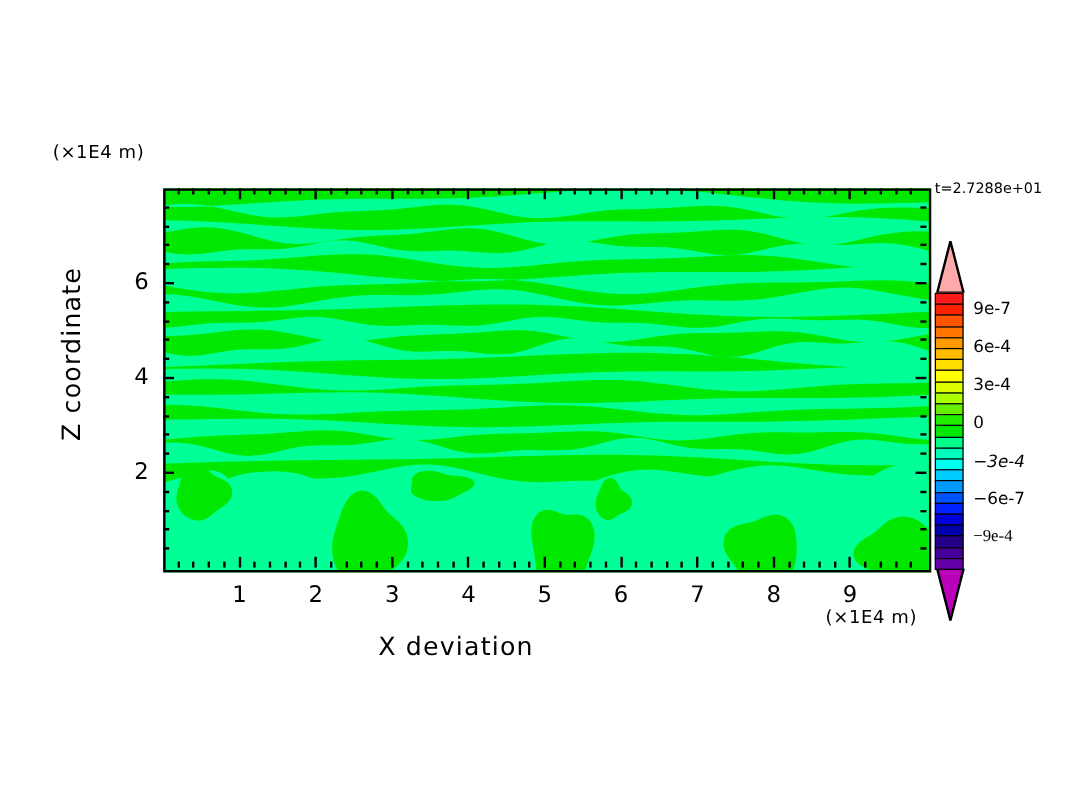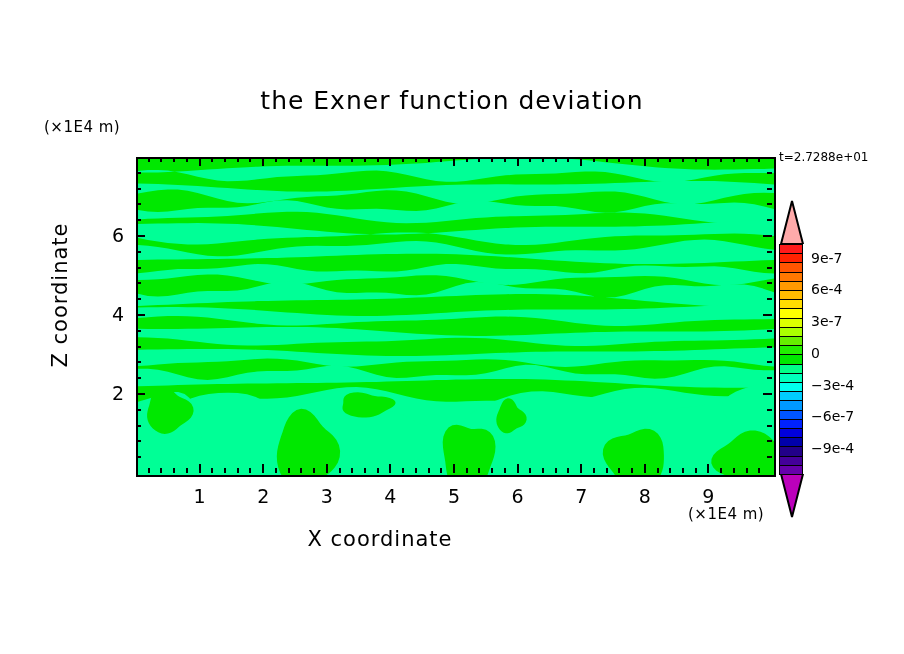--- a/index.html
+++ b/index.html
@@ -70,27 +70,26 @@
   .cb-label{
     position:absolute;left:32px;font-size:14px;color:#000;
     white-space:nowrap;margin-top:-9px;letter-spacing:0px;
   }
 </style>
 </head>
 <body>
 
 <div class="plot-root">
 
-  <div class="chart-title">the Exner function deviation</div>
 
   <div class="unit-top-left">(×1E4 m)</div>
   <div class="unit-bottom-right">(×1E4 m)</div>
   <div class="time-label">t=2.7288e+01</div>
 
-  <div class="x-axis-title">X coordinate</div>
+  <div class="x-axis-title">X deviation</div>
   <div class="y-axis-title">Z coordinate</div>
 
   <div class="plot-frame">
     <svg class="field-svg" viewBox="0 0 636 316" preserveAspectRatio="none">
       <rect x="0" y="0" width="636" height="316" fill="#00e800"></rect>
       <g id="bands" fill="#00ff96">
           <path d="M0.0,13.6L9.9,13.6L19.9,13.4L29.8,13.0L39.8,12.5L49.7,11.9L59.6,11.3L69.6,10.6L79.5,10.0L89.4,9.3L99.4,8.7L109.3,8.2L119.3,7.7L129.2,7.3L139.1,7.0L149.1,6.8L159.0,6.7L168.9,6.7L178.9,6.7L188.8,6.7L198.8,6.7L208.7,6.7L218.6,6.7L228.6,6.5L238.5,6.3L248.4,6.0L258.4,5.6L268.3,5.1L278.3,4.6L288.2,3.9L298.1,3.1L308.1,2.3L318.0,1.6L327.9,0.8L337.9,0.0L347.8,-0.6L357.8,-1.2L367.7,-1.6L377.6,-1.8L387.6,-1.9L397.5,-1.8L407.4,-1.6L417.4,-1.1L427.3,-0.5L437.3,0.3L447.2,1.1L457.1,2.1L467.1,3.2L477.0,4.2L486.9,5.3L496.9,6.3L506.8,7.3L516.8,8.2L526.7,8.9L536.6,9.5L546.6,10.0L556.5,10.4L566.4,10.6L576.4,10.7L586.3,10.6L596.3,10.5L606.2,10.3L616.1,10.1L626.1,9.9L636.0,9.6L636.0,14.1L626.1,14.1L616.1,14.0L606.2,14.0L596.3,14.4L586.3,15.3L576.4,16.7L566.4,18.5L556.5,20.5L546.6,22.1L536.6,23.1L526.7,23.2L516.8,22.3L506.8,20.7L496.9,18.5L486.9,16.3L477.0,14.4L467.1,13.1L457.1,12.5L447.2,12.5L437.3,13.0L427.3,13.7L417.4,14.4L407.4,14.8L397.5,15.1L387.6,15.3L377.6,15.6L367.7,16.3L357.8,17.4L347.8,18.9L337.9,20.5L327.9,21.9L318.0,22.7L308.1,22.8L298.1,22.0L288.2,20.3L278.3,18.1L268.3,15.8L258.4,13.7L248.4,12.2L238.5,11.6L228.6,11.7L218.6,12.4L208.7,13.5L198.8,14.6L188.8,15.6L178.9,16.2L168.9,16.6L159.0,17.0L149.1,17.4L139.1,18.1L129.2,19.2L119.3,20.3L109.3,21.4L99.4,22.1L89.4,22.2L79.5,21.4L69.6,19.8L59.6,17.7L49.7,15.3L39.8,13.2L29.8,11.6L19.9,10.9L9.9,11.1L0.0,12.0Z"></path>
           <path d="M0.0,24.6L9.9,24.8L19.9,25.0L29.8,25.4L39.8,25.9L49.7,26.4L59.6,27.0L69.6,27.7L79.5,28.4L89.4,29.1L99.4,29.8L109.3,30.5L119.3,31.1L129.2,31.6L139.1,32.1L149.1,32.4L159.0,32.6L168.9,32.7L178.9,32.6L188.8,32.4L198.8,32.1L208.7,31.7L218.6,31.2L228.6,30.6L238.5,30.0L248.4,29.4L258.4,28.7L268.3,28.1L278.3,27.5L288.2,27.0L298.1,26.5L308.1,26.1L318.0,25.8L327.9,25.6L337.9,25.4L347.8,25.4L357.8,25.3L367.7,25.3L377.6,25.4L387.6,25.4L397.5,25.5L407.4,25.5L417.4,25.4L427.3,25.3L437.3,25.2L447.2,25.0L457.1,24.8L467.1,24.4L477.0,24.1L486.9,23.7L496.9,23.3L506.8,22.9L516.8,22.6L526.7,22.3L536.6,22.1L546.6,21.9L556.5,21.9L566.4,21.9L576.4,22.1L586.3,22.4L596.3,22.9L606.2,23.4L616.1,24.0L626.1,24.7L636.0,25.5L636.0,33.9L626.1,33.8L616.1,34.1L606.2,35.1L596.3,36.7L586.3,38.8L576.4,41.2L566.4,43.4L556.5,44.9L546.6,45.4L536.6,44.7L526.7,43.0L516.8,40.6L506.8,37.8L496.9,35.4L486.9,33.5L477.0,32.5L467.1,32.4L457.1,32.8L447.2,33.5L437.3,34.3L427.3,34.8L417.4,35.1L407.4,35.3L397.5,35.7L387.6,36.4L377.6,37.6L367.7,39.4L357.8,41.3L347.8,43.2L337.9,44.6L327.9,45.0L318.0,44.4L308.1,42.7L298.1,40.1L288.2,37.3L278.3,34.6L268.3,32.5L258.4,31.4L248.4,31.3L238.5,31.9L228.6,33.1L218.6,34.4L208.7,35.6L198.8,36.4L188.8,36.9L178.9,37.3L168.9,37.9L159.0,38.7L149.1,39.9L139.1,41.4L129.2,42.8L119.3,43.9L109.3,44.3L99.4,43.7L89.4,42.1L79.5,39.6L69.6,36.7L59.6,34.0L49.7,31.8L39.8,30.6L29.8,30.4L19.9,31.3L9.9,32.8L0.0,34.6Z"></path>
           <path d="M0.0,51.0L9.9,52.6L19.9,53.0L29.8,52.4L39.8,51.2L49.7,49.9L59.6,49.0L69.6,48.7L79.5,48.8L89.4,48.7L99.4,48.2L109.3,46.9L119.3,45.1L129.2,43.1L139.1,41.6L149.1,41.2L159.0,42.1L168.9,43.9L178.9,46.3L188.8,48.4L198.8,49.8L208.7,50.4L218.6,50.3L228.6,49.9L238.5,49.8L248.4,50.2L258.4,50.9L268.3,51.7L278.3,52.0L288.2,51.2L298.1,49.5L308.1,47.1L318.0,44.5L327.9,42.6L337.9,41.8L347.8,42.1L357.8,43.3L367.7,44.8L377.6,46.1L387.6,46.7L397.5,46.9L407.4,46.9L417.4,47.1L427.3,48.0L437.3,49.5L447.2,51.3L457.1,53.0L467.1,53.7L477.0,53.3L486.9,51.7L496.9,49.4L506.8,47.0L516.8,45.2L526.7,44.2L536.6,44.2L546.6,44.6L556.5,45.0L566.4,45.1L576.4,44.6L586.3,44.0L596.3,43.5L606.2,43.9L616.1,45.2L626.1,47.4L636.0,49.9L636.0,62.0L626.1,63.2L616.1,64.0L606.2,64.6L596.3,64.7L586.3,64.4L576.4,63.7L566.4,62.6L556.5,61.3L546.6,59.8L536.6,58.2L526.7,56.8L516.8,55.5L506.8,54.6L496.9,53.9L486.9,53.6L477.0,53.6L467.1,53.9L457.1,54.3L447.2,54.9L437.3,55.4L427.3,55.9L417.4,56.3L407.4,56.6L397.5,56.8L387.6,57.0L377.6,57.2L367.7,57.4L357.8,57.8L347.8,58.4L337.9,59.1L327.9,60.0L318.0,61.0L308.1,62.0L298.1,62.9L288.2,63.7L278.3,64.1L268.3,64.3L258.4,64.0L248.4,63.3L238.5,62.3L228.6,60.9L218.6,59.4L208.7,57.8L198.8,56.2L188.8,54.9L178.9,53.8L168.9,53.1L159.0,52.8L149.1,52.8L139.1,53.2L129.2,53.8L119.3,54.6L109.3,55.4L99.4,56.2L89.4,56.9L79.5,57.5L69.6,58.0L59.6,58.3L49.7,58.5L39.8,58.8L29.8,59.0L19.9,59.4L9.9,59.8L0.0,60.4Z"></path>
           <path d="M0.0,65.1L9.9,64.8L19.9,64.6L29.8,64.4L39.8,64.3L49.7,64.2L59.6,64.1L69.6,64.2L79.5,64.4L89.4,64.7L99.4,65.1L109.3,65.7L119.3,66.4L129.2,67.2L139.1,68.0L149.1,69.0L159.0,69.9L168.9,70.9L178.9,71.8L188.8,72.7L198.8,73.5L208.7,74.2L218.6,74.7L228.6,75.1L238.5,75.4L248.4,75.4L258.4,75.4L268.3,75.1L278.3,74.8L288.2,74.3L298.1,73.7L308.1,73.0L318.0,72.3L327.9,71.6L337.9,70.9L347.8,70.2L357.8,69.6L367.7,69.1L377.6,68.6L387.6,68.3L397.5,68.0L407.4,67.8L417.4,67.7L427.3,67.7L437.3,67.7L447.2,67.7L457.1,67.7L467.1,67.7L477.0,67.7L486.9,67.6L496.9,67.4L506.8,67.1L516.8,66.8L526.7,66.4L536.6,65.9L546.6,65.3L556.5,64.8L566.4,64.1L576.4,63.5L586.3,63.0L596.3,62.5L606.2,62.0L616.1,61.7L626.1,61.5L636.0,61.4L636.0,77.1L626.1,76.0L616.1,75.2L606.2,74.7L596.3,74.6L586.3,74.7L576.4,74.9L566.4,75.3L556.5,75.7L546.6,76.0L536.6,76.2L526.7,76.4L516.8,76.4L506.8,76.5L496.9,76.6L486.9,76.9L477.0,77.3L467.1,78.0L457.1,78.9L447.2,80.0L437.3,81.3L427.3,82.6L417.4,83.9L407.4,84.9L397.5,85.7L387.6,86.0L377.6,85.9L367.7,85.4L357.8,84.4L347.8,83.0L337.9,81.4L327.9,79.6L318.0,77.9L308.1,76.3L298.1,75.1L288.2,74.1L278.3,73.6L268.3,73.4L258.4,73.6L248.4,74.1L238.5,74.7L228.6,75.5L218.6,76.1L208.7,76.8L198.8,77.3L188.8,77.6L178.9,77.9L168.9,78.1L159.0,78.4L149.1,78.7L139.1,79.2L129.2,79.8L119.3,80.6L109.3,81.6L99.4,82.6L89.4,83.6L79.5,84.5L69.6,85.2L59.6,85.5L49.7,85.4L39.8,84.8L29.8,83.9L19.9,82.5L9.9,80.9L0.0,79.1Z"></path>
@@ -302,21 +301,21 @@
         <div class="cb-band" style="top: 228px; height: 10.2px; background: rgb(0, 0, 221);"></div>
         <div class="cb-band" style="top: 237.2px; height: 10.2px; background: rgb(0, 0, 170);"></div>
         <div class="cb-band" style="top: 246.4px; height: 10.2px; background: rgb(34, 0, 136);"></div>
         <div class="cb-band" style="top: 255.6px; height: 10.2px; background: rgb(68, 0, 153);"></div>
         <div class="cb-band" style="top: 264.8px; height: 10.2px; background: rgb(102, 0, 170);"></div>
         <div class="cb-arrow" style="top: 274px; height: 44px;"><svg width="26" height="44" viewBox="0 0 26 44">
             <polygon points="13,43 24,0 2,0" fill="#bb00bb" stroke="#000" stroke-width="2"></polygon>
           </svg></div>
         <div class="cb-label" style="top: 58.72px;">9e-7</div>
         <div class="cb-label" style="top: 90.46px;">6e-4</div>
-        <div class="cb-label" style="top: 122.2px;">3e-7</div>
+        <div class="cb-label" style="top: 122.2px;">3e-4</div>
         <div class="cb-label" style="top: 153.94px;">0</div>
-        <div class="cb-label" style="top: 185.68px;">−3e-4</div>
+        <div class="cb-label" style="top: 185.68px; font-style: italic;">−3e-4</div>
         <div class="cb-label" style="top: 217.42px;">−6e-7</div>
-        <div class="cb-label" style="top: 249.16px;">−9e-4</div>
+        <div class="cb-label" style="top: 249.16px; font-family: Liberation Serif, serif;">−9e-4</div>
       </div>
   </div>
 
 </div>
 
 </body></html>

